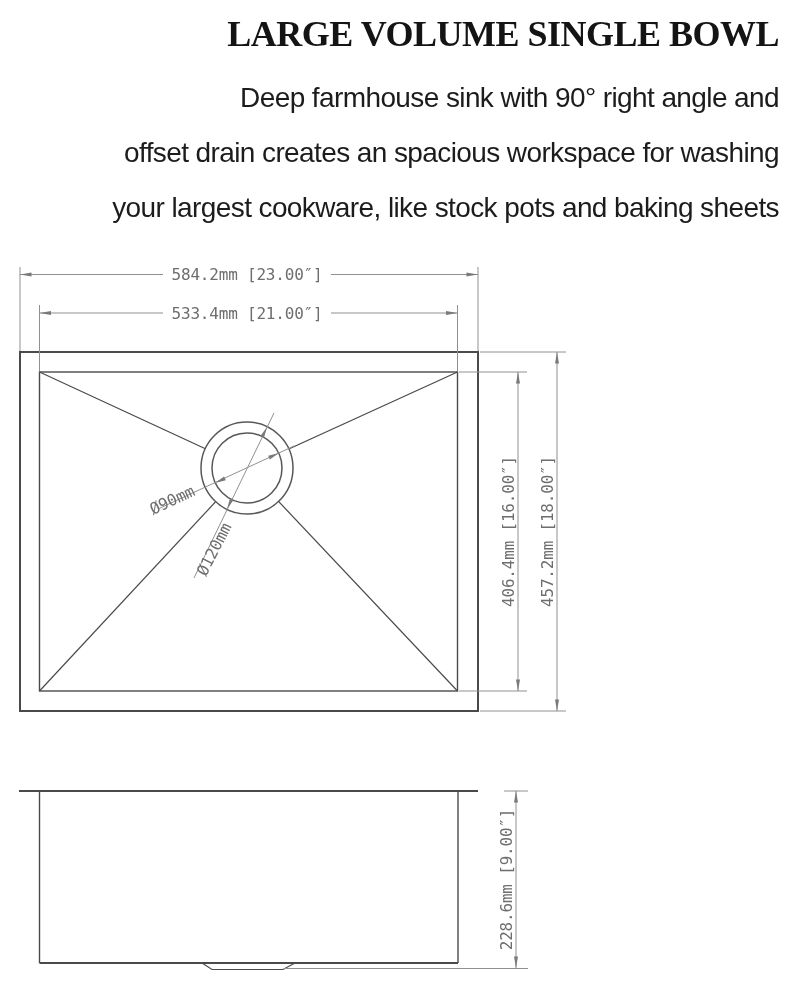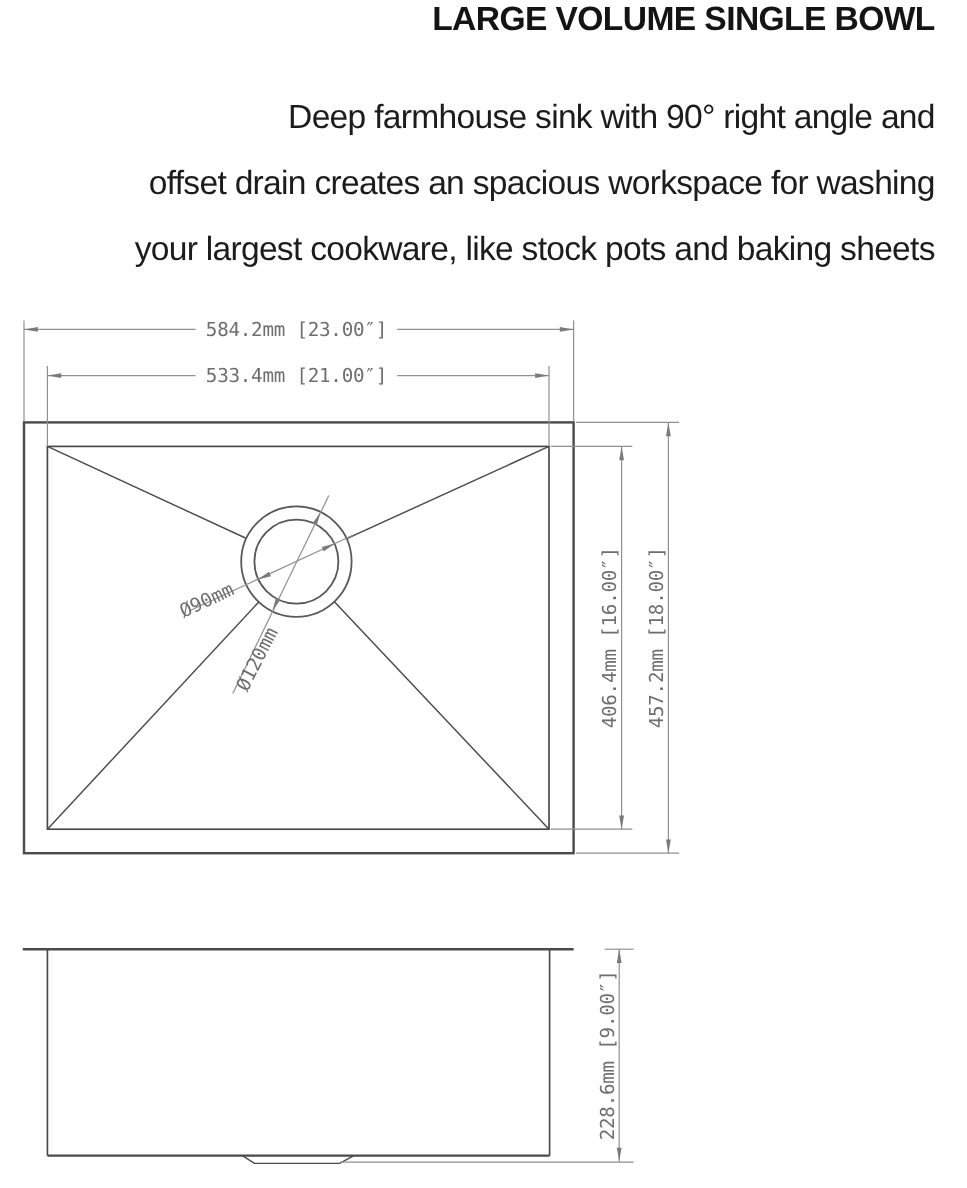--- a/index.html
+++ b/index.html
@@ -16,26 +16,27 @@
     overflow:hidden;
     font-family:"Liberation Sans",sans-serif;
   }
   .header{
     position:absolute;
     top:0;left:0;right:27px;
     text-align:right;
   }
   .title{
     position:absolute;
-    top:0;right:0;left:0;
-    font-size:28px;
+    top:13px;right:0;left:0;
+    font-size:36px;
     font-weight:bold;
     letter-spacing:-0.5px;
     color:var(--title);
     white-space:nowrap;
+    font-family:Liberation Serif, serif;
   }
   .desc-line{
     position:absolute;
     right:0;left:-40px;
     font-size:28px;
     letter-spacing:-0.6px;
     color:#1c1c1c;
     white-space:nowrap;
   }
   .desc-1{top:82px;}

